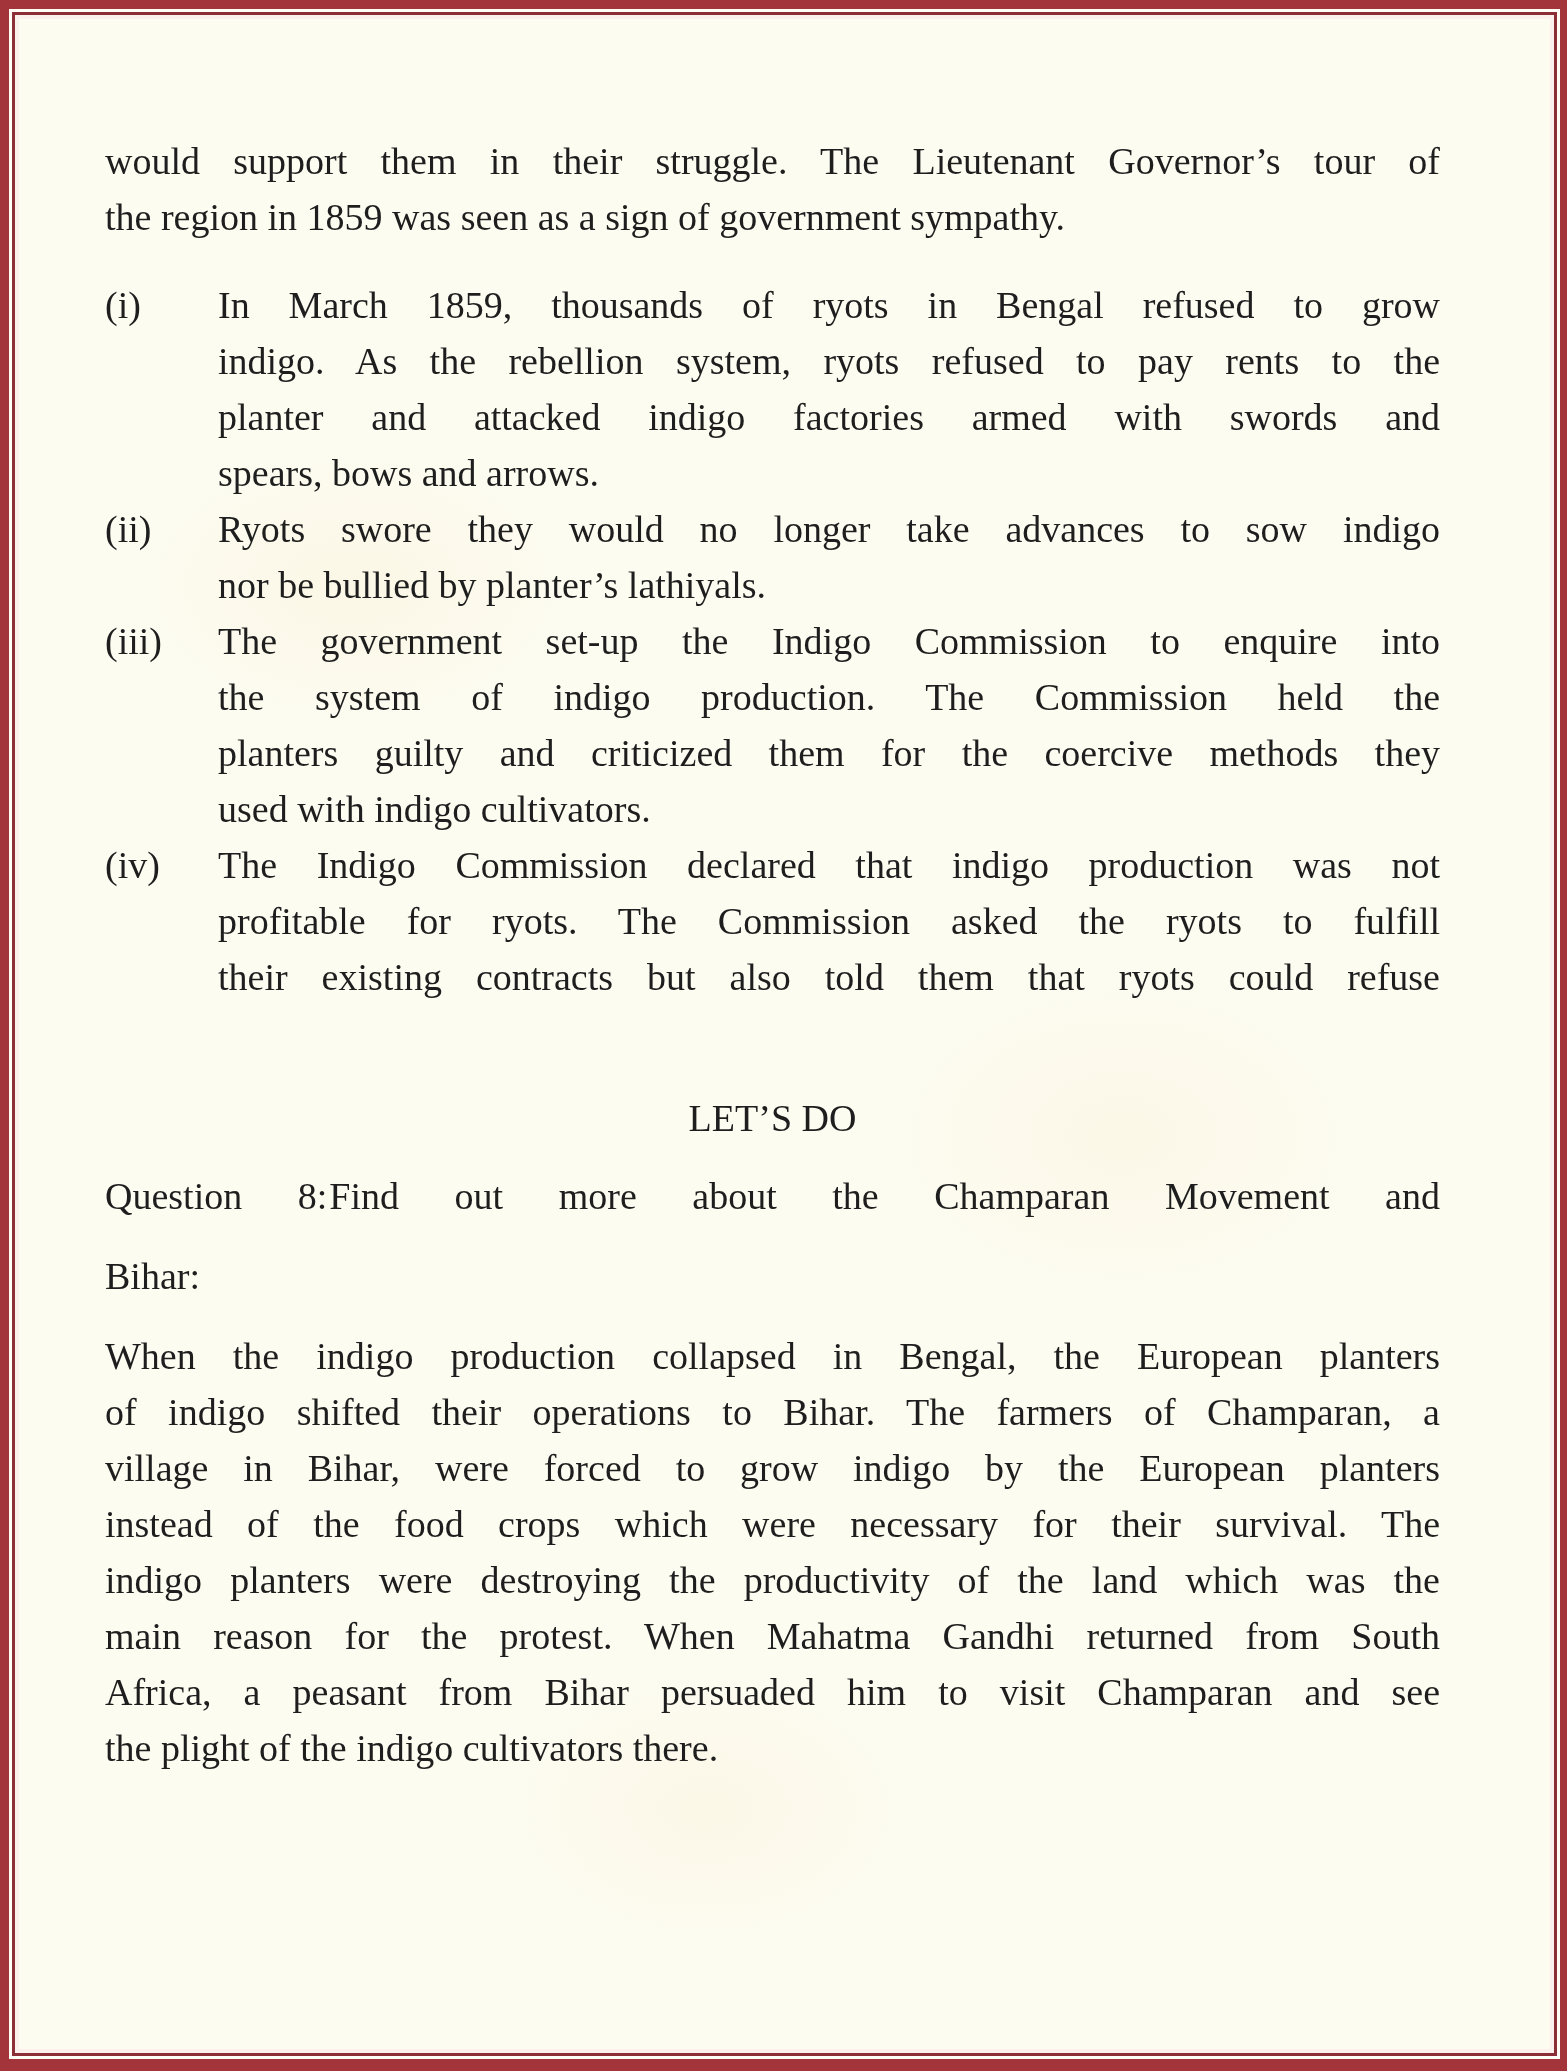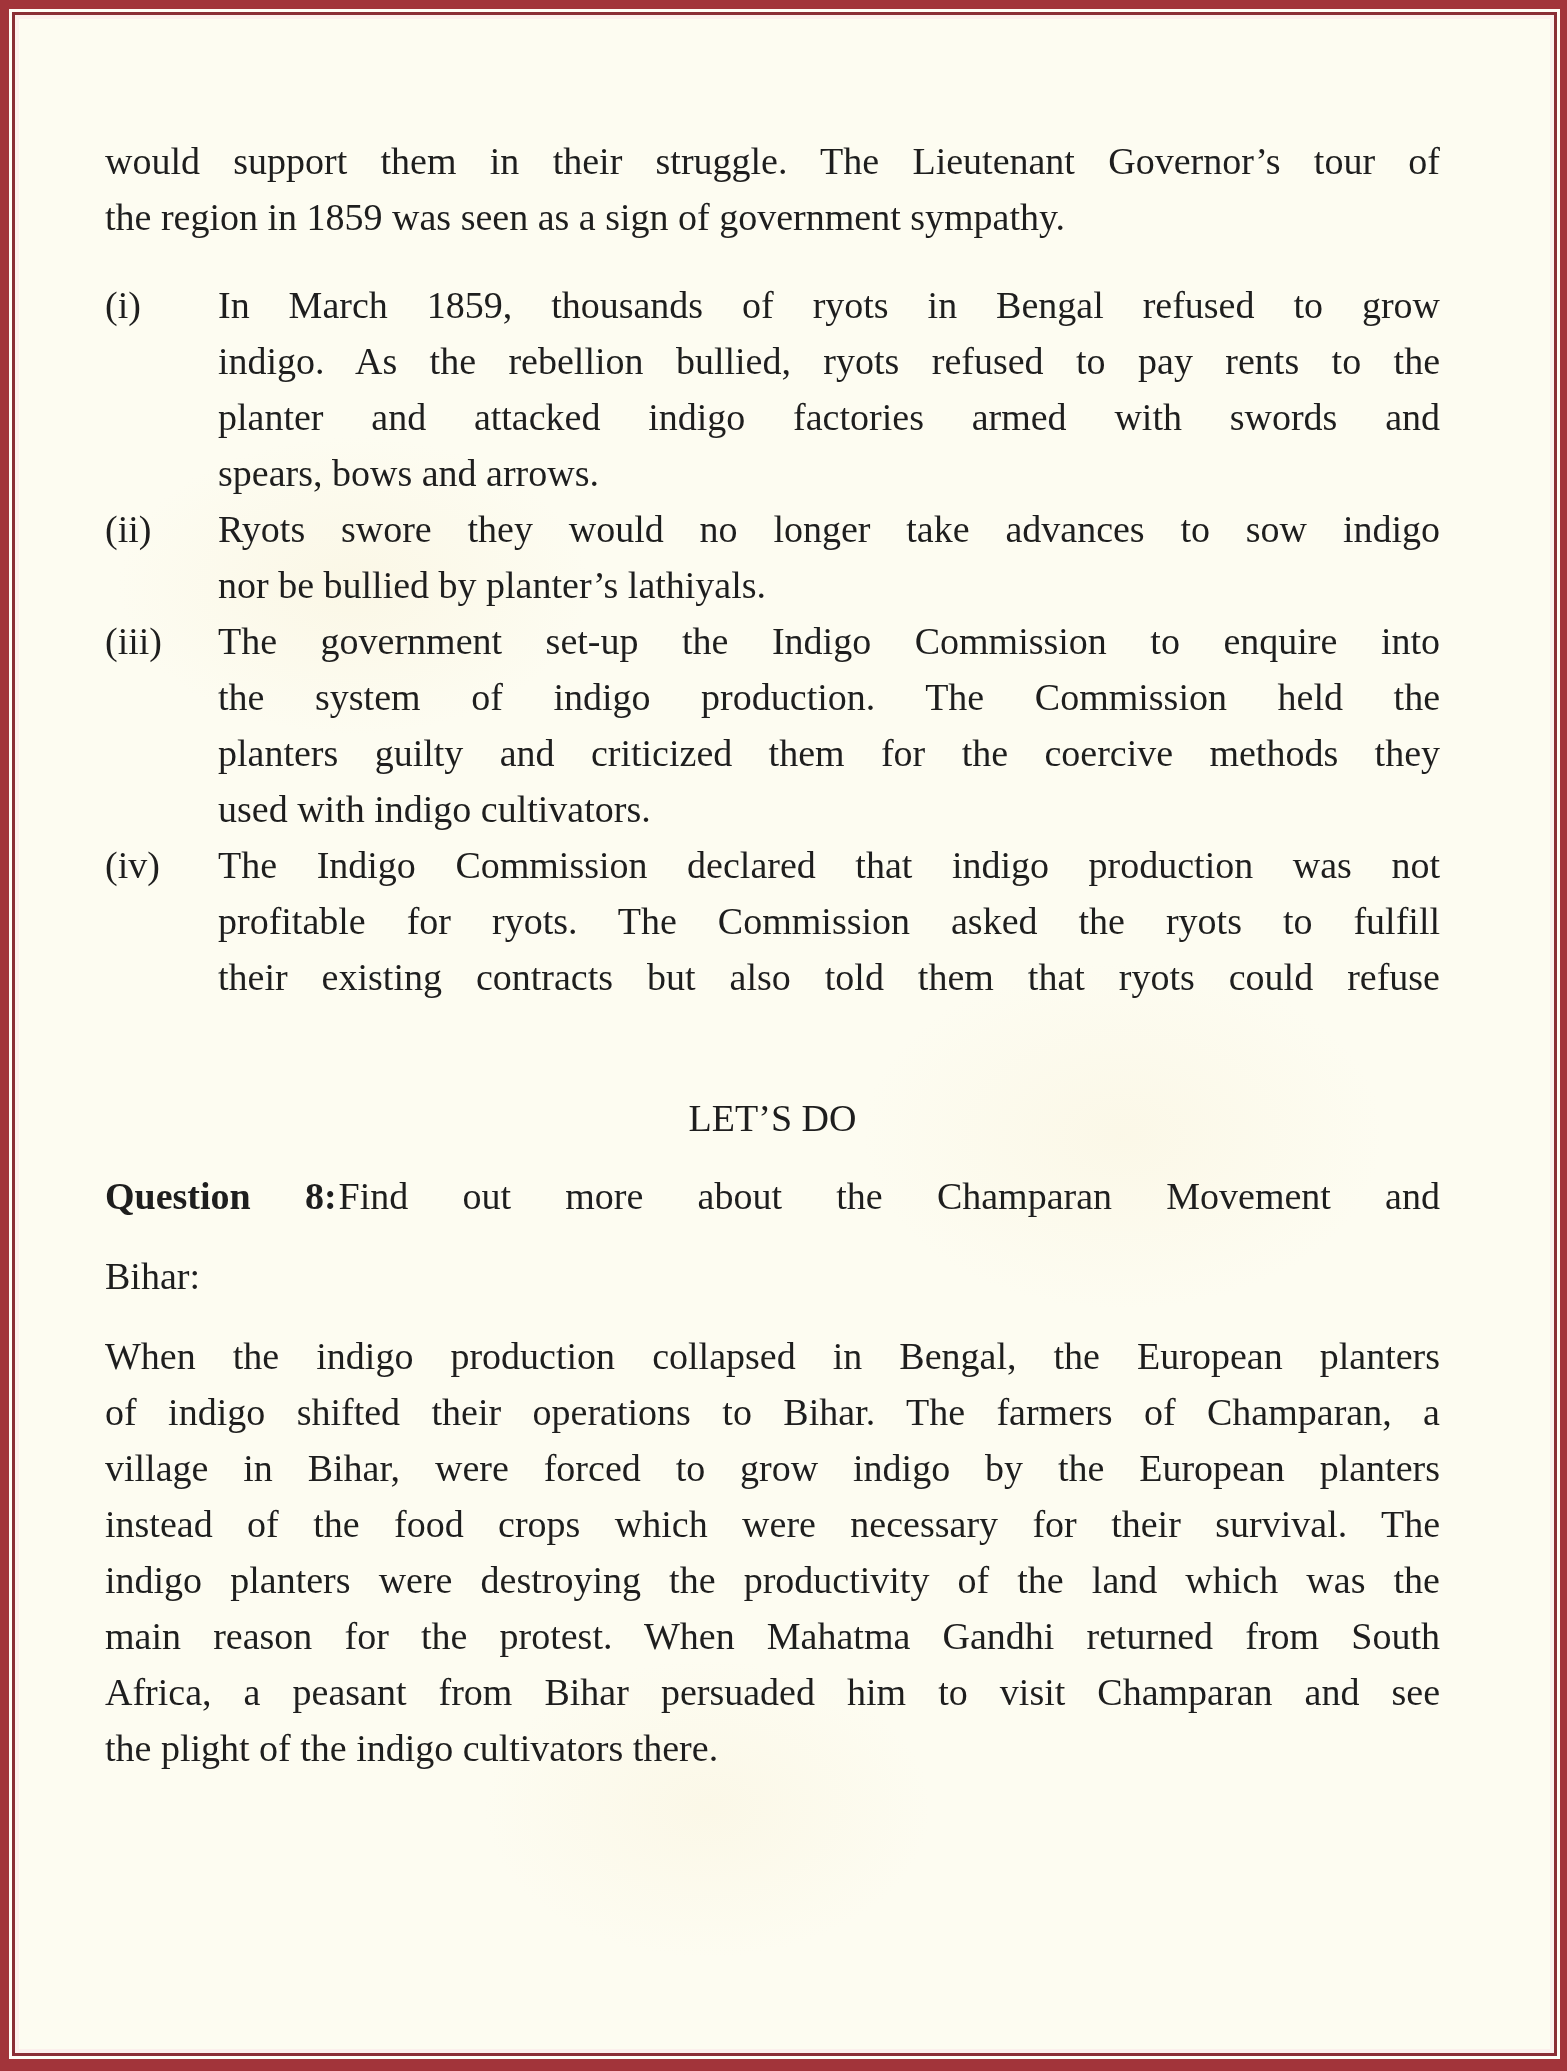--- a/index.html
+++ b/index.html
@@ -54,21 +54,21 @@
   .list-marker {
     position: absolute; left: 0; top: 0;
     line-height: 56px;
   }
   .section-heading {
     margin-top: 85px;
     text-align: center;
     font-weight: normal;
   }
   .question { margin-top: 22px; }
-  .q-label { font-weight: bold; margin-right: 2px; }
+  .q-label { font-weight: normal; margin-right: 2px; }
   .answer-label { margin-top: 24px; }
   .answer { margin-top: 24px; }
 </style>
 </head>
 <body>
 
 <div class="page">
   <div class="frame-gap">
     <div class="frame-inner">
       <div class="content">
@@ -76,21 +76,21 @@
         <div class="intro">
           <div class="line">would support them in their struggle. The Lieutenant Governor’s tour of</div>
           <div class="line end">the region in 1859 was seen as a sign of government sympathy.</div>
         </div>
 
         <div class="qa-list">
 
           <div class="list-item">
             <span class="list-marker">(i)</span>
             <div class="line">In March 1859, thousands of ryots in Bengal refused to grow</div>
-            <div class="line">indigo. As the rebellion bullied, ryots refused to pay rents to the</div>
+            <div class="line">indigo. As the rebellion system, ryots refused to pay rents to the</div>
             <div class="line">planter and attacked indigo factories armed with swords and</div>
             <div class="line end">spears, bows and arrows.</div>
           </div>
 
           <div class="list-item">
             <span class="list-marker">(ii)</span>
             <div class="line">Ryots swore they would no longer take advances to sow indigo</div>
             <div class="line end">nor be bullied by planter’s lathiyals.</div>
           </div>
 

